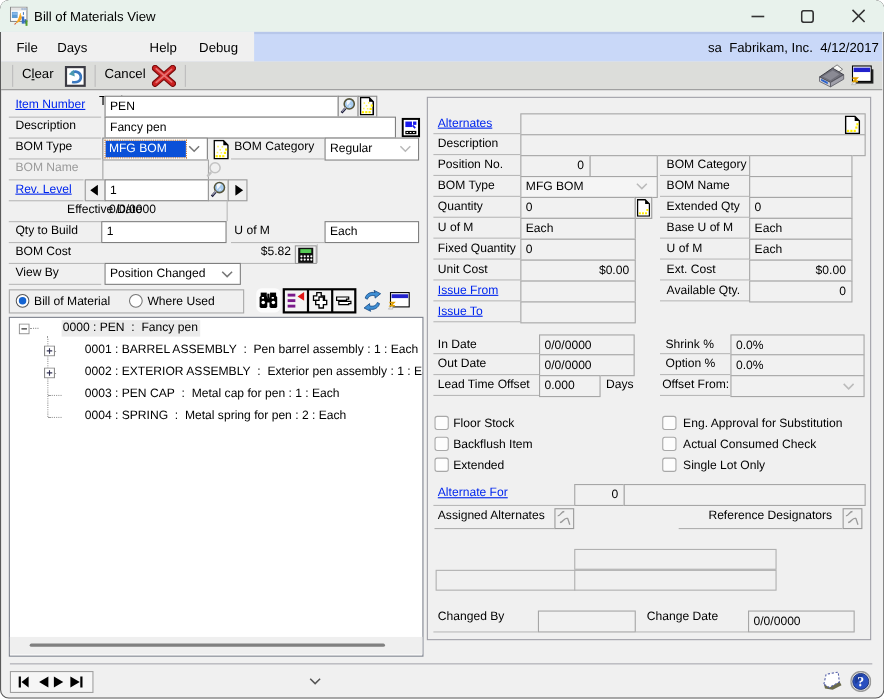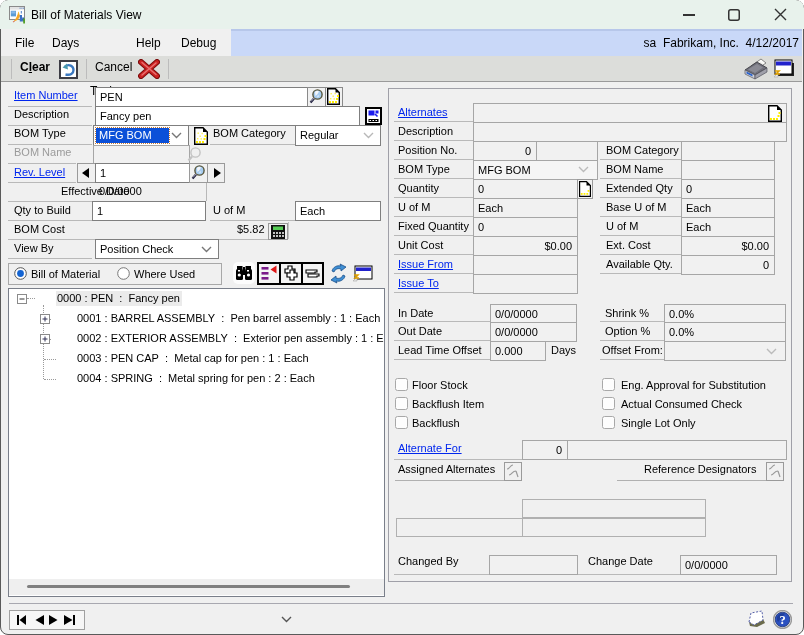--- a/index.html
+++ b/index.html
@@ -60,21 +60,21 @@
   <div class="abs" style="left:1px;top:29px;width:230px;height:27px;background:#f0f0f0;"></div>
   <div class="lbl" style="left:15px;top:37px;font-size:12px;">File</div>
   <div class="lbl" style="left:52px;top:37px;font-size:12px;">Days</div>
   <div class="lbl" style="left:90px;top:37px;font-size:12px;margin-top:48px;">Tools</div>
   <div class="lbl" style="left:136px;top:37px;font-size:12px;">Help</div>
   <div class="lbl" style="left:181px;top:37px;font-size:12px;">Debug</div>
   <div class="lbl" style="right:5px;top:37px;font-size:12px;">sa&nbsp;&nbsp;Fabrikam, Inc.&nbsp;&nbsp;4/12/2017</div>
 
   <div class="abs" style="left:1px;top:56px;width:801px;height:26px;background:#dcddda;border-bottom:1px solid #9a9a9a;"></div>
   <div class="abs" style="left:11px;top:59px;width:1px;height:20px;background:#bcbcbc;"></div>
-  <div class="lbl" style="left:20px;top:61px;font-size:12px;font-weight:bold;">C<span style="text-decoration:underline">l</span>ear</div>
+  <div class="lbl" style="left:20px;top:61px;font-size:12px;">C<span style="text-decoration:underline">l</span>ear</div>
   <div class="abs" style="left:59px;top:60px;width:19px;height:19px;background:#fff;border:2px solid #3c3c44;">
     <svg width="15" height="15" viewBox="0 0 15 15">
       <path d="M4 4.5 C8 1.5 12.5 4 12.5 8 C12.5 11.5 9.5 13.5 4.5 12.5" fill="none" stroke="#3a78c0" stroke-width="2.4"></path>
       <polygon points="6,1.5 1.5,5.5 7,7.5" fill="#4a9ab0"></polygon>
     </svg>
   </div>
   <div class="abs" style="left:86px;top:59px;width:1px;height:20px;background:#bcbcbc;"></div>
   <div class="lbl" style="left:95px;top:61px;font-size:12px;">Cancel</div>
   <div class="abs" style="left:138px;top:59px;width:22px;height:20px;">
     <svg width="22" height="20" viewBox="0 0 22 20">
@@ -244,21 +244,21 @@
           <circle cx="12" cy="8" r="1"></circle>
       <circle cx="3" cy="11" r="1"></circle>
           <circle cx="6" cy="11" r="1"></circle>
           <circle cx="9" cy="11" r="1"></circle>
           <circle cx="12" cy="11" r="1"></circle>
         </g>
     </svg>
   </div>
 
   <div class="lbl" style="left:14px;top:242px;">View By</div>
-  <div class="fld" style="left:95px;top:239px;width:124px;height:20px;">Position Check</div>
+  <div class="fld" style="left:95px;top:239px;width:124px;height:20px;">Position Changed</div>
   <svg class="chev" style="left:201px;top:246px;" viewBox="0 0 11 7">
       <path d="M1 1 L5.5 5.5 L10 1" fill="none" stroke="#777" stroke-width="1.4"></path>
     </svg>
 
   <div class="abs" style="left:8px;top:263px;width:214px;height:22px;border:1px solid #a8a8a8;"></div>
   <svg class="abs" style="left:14px;top:267px;" width="13" height="13">
       <circle cx="6.5" cy="6.5" r="5.8" fill="#fff" stroke="#555"></circle>
       <circle cx="6.5" cy="6.5" r="3.4" fill="#1464d2"></circle>
     </svg>
   <div class="lbl" style="left:31px;top:268px;">Bill of Material</div>
@@ -465,21 +465,21 @@
   <div class="dfld" style="left:664px;top:341px;width:122px;height:20px;"></div>
   <svg class="chev" style="left:766px;top:348px;" viewBox="0 0 11 7">
       <path d="M1 1 L5.5 5.5 L10 1" fill="none" stroke="#bbb" stroke-width="1.4"></path>
     </svg>
 
   <div class="cb" style="left:395px;top:378px;"></div>
   <div class="lbl" style="left:412px;top:379px;">Floor Stock</div>
   <div class="cb" style="left:395px;top:397px;"></div>
   <div class="lbl" style="left:412px;top:398px;">Backflush Item</div>
   <div class="cb" style="left:395px;top:416px;"></div>
-  <div class="lbl" style="left:412px;top:417px;">Backflush</div>
+  <div class="lbl" style="left:412px;top:417px;">Extended</div>
   <div class="cb" style="left:602px;top:378px;"></div>
   <div class="lbl" style="left:621px;top:379px;">Eng. Approval for Substitution</div>
   <div class="cb" style="left:602px;top:397px;"></div>
   <div class="lbl" style="left:621px;top:398px;">Actual Consumed Check</div>
   <div class="cb" style="left:602px;top:416px;"></div>
   <div class="lbl" style="left:621px;top:417px;">Single Lot Only</div>
 
   <div class="lbl link" style="left:398px;top:442px;">Alternate For</div>
   <div class="dfld rt" style="left:522px;top:440px;width:46px;height:20px;">0</div>
   <div class="dfld" style="left:567px;top:440px;width:220px;height:20px;"></div>

